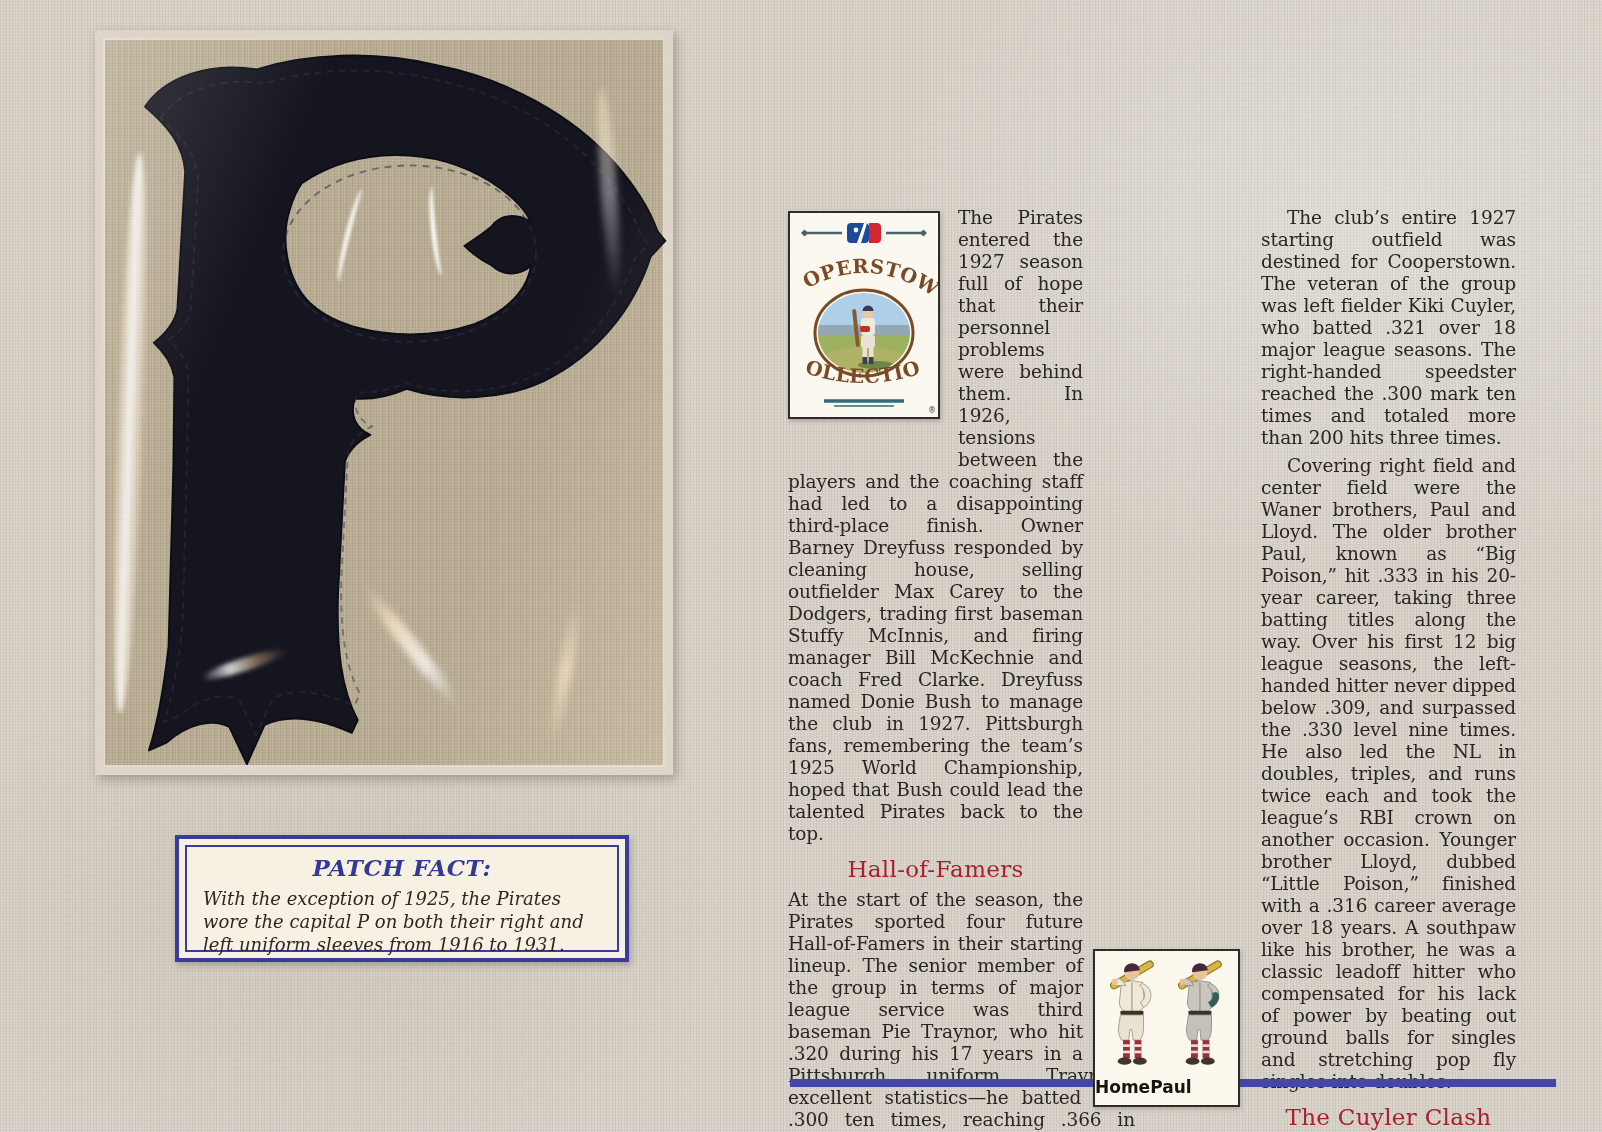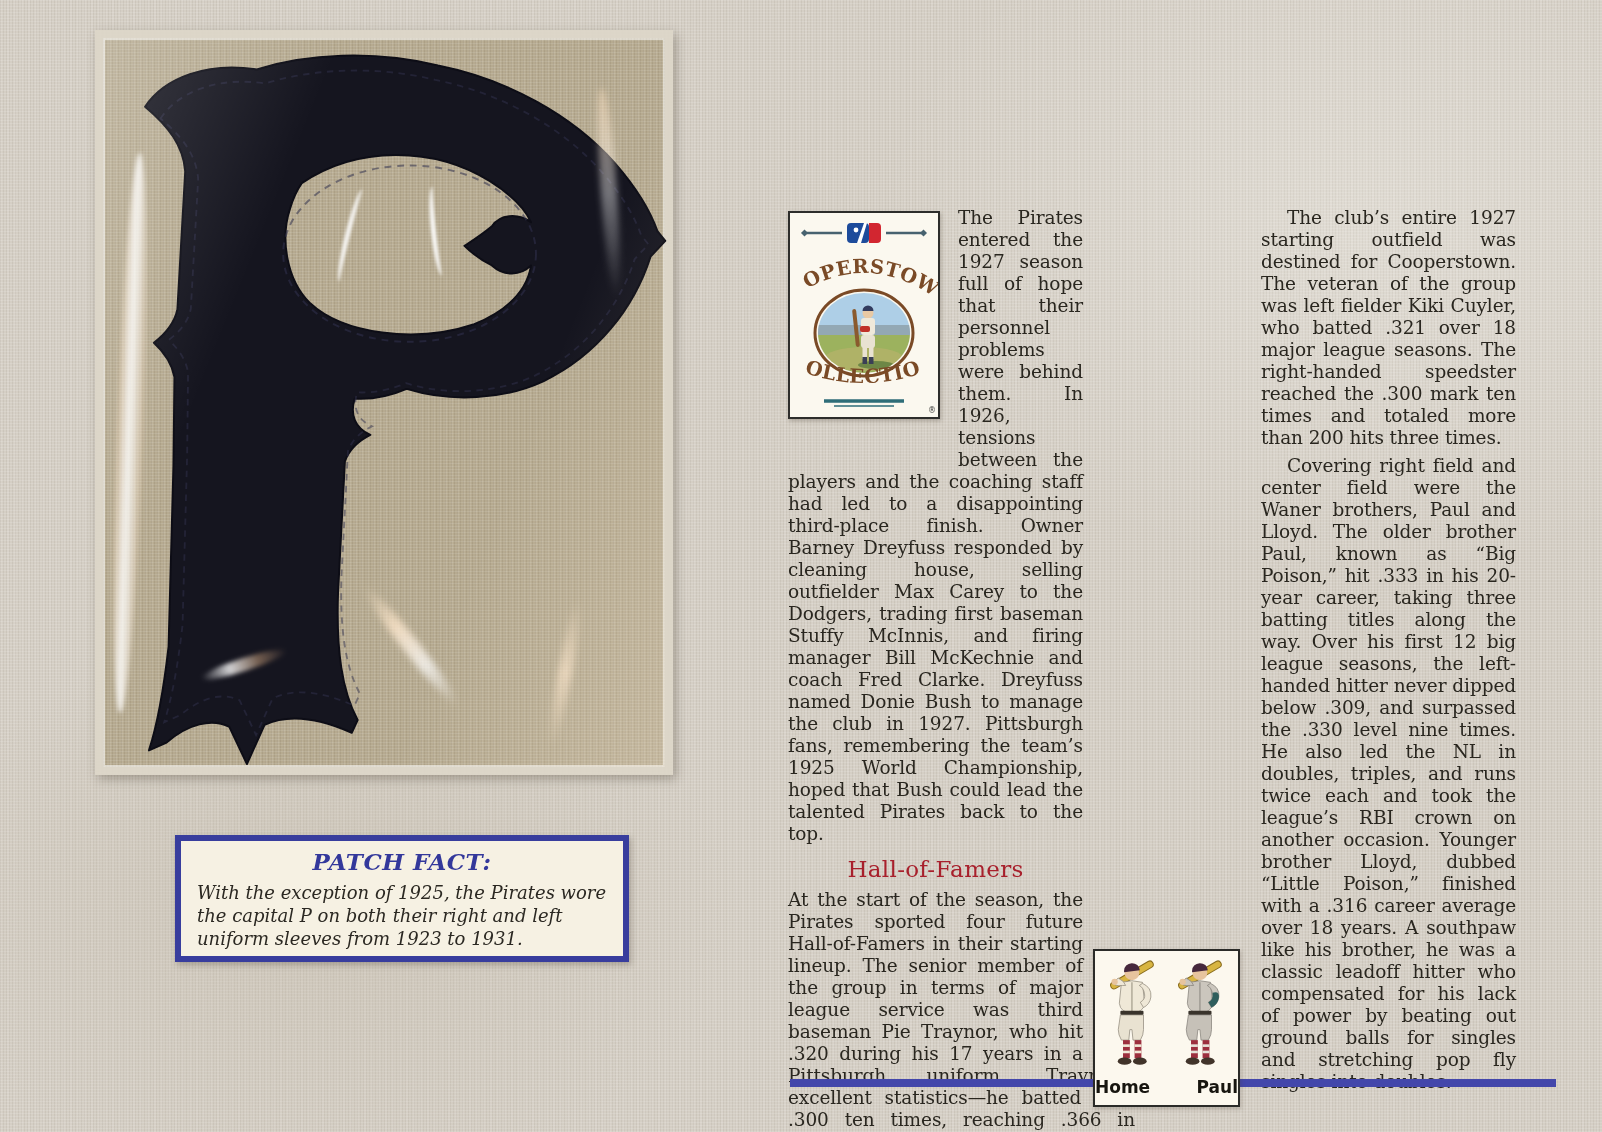--- a/index.html
+++ b/index.html
@@ -49,21 +49,21 @@
   .g6{left:498px; top:50px; width:16px; height:210px; border-radius:50%;
       background:linear-gradient(to bottom, rgba(255,224,190,.5), rgba(255,255,255,.4), transparent);
       filter:blur(3px); transform:rotate(-4deg);}
   .g7{left:455px; top:560px; width:14px; height:150px; border-radius:50%;
       background:linear-gradient(to bottom, transparent, rgba(255,232,205,.6), transparent);
       filter:blur(3px); transform:rotate(10deg);}
 
   
   .fact-box{
     position:absolute; left:175px; top:835px; width:454px; height:127px;
-    box-sizing:border-box; border:4px solid #383d9d; padding:0;
+    box-sizing:border-box; border:4px solid #383d9d; padding:6px;
     background:#f6f1e3; box-shadow:2px 3px 6px rgba(70,60,45,.3);
   }
   .fact-inner{box-sizing:border-box; width:100%; height:100%; border:2px solid #383d9d; padding:7px 16px 0;}
   .fact-title{
     text-align:center; font-style:italic; font-weight:bold; font-size:23px;
     color:#33389b; letter-spacing:.5px; margin:0 0 6px;
   }
   .fact-body{
     margin:0; font-style:italic; font-weight:500; font-size:18px; line-height:23px; color:#2b2822;
   }
@@ -91,21 +91,21 @@
   .spacer-l{float:left; width:97px; height:180px; margin-top:729px;}
 
   
   .bottom-rule{position:absolute; left:790px; top:1079px; width:766px; height:8px; background:#4347ab; z-index:1;}
   .uniform-box{
     position:absolute; left:1093px; top:949px; width:147px; height:158px; z-index:2;
     box-sizing:border-box; background:#fcf8ee; border:2px solid #2b2b28;
     display:flex; flex-direction:column; align-items:center; box-shadow:1px 2px 4px rgba(70,60,45,.25);
   }
   .players{display:flex; gap:4px; margin-top:4px;}
-  .labels{display:flex; width:100%; justify-content:space-between; margin-top:-2px;}
+  .labels{display:flex; width:100%; justify-content:flex-start; margin-top:-2px;}
   .labels span{font-family:"DejaVu Sans","Liberation Sans",sans-serif; font-weight:bold; font-size:17px; color:#17150f;}
 
   .home-fig .shirt{fill:#efe8d7;} .home-fig .pants{fill:#e9e2d1;}
   .away-fig .shirt{fill:#cbc6bd;} .away-fig .pants{fill:#c6c1b8;}
   .skin{fill:#e7c49e;} .cap{fill:#46283c;} .belt{fill:#39332b;}
   .sock{fill:#9c2f3e;} .shoe{fill:#41342a;}
 </style>
 </head>
 <body>
 
@@ -185,21 +185,21 @@
     <div class="glare g4"></div>
     <div class="glare g5"></div>
     <div class="glare g6"></div>
     <div class="glare g7"></div>
     <div class="sleeve-sheen"></div>
   </div>
 
   <div class="fact-box">
     <div class="fact-inner">
       <div class="fact-title">PATCH FACT:</div>
-      <p class="fact-body">With the exception of 1925, the Pirates wore the capital P on both their right and left uniform sleeves from 1923 to 1931.</p>
+      <p class="fact-body">With the exception of 1925, the Pirates wore the capital P on both their right and left uniform sleeves from 1916 to 1931.</p>
     </div>
   </div>
 
 
   <div class="col col1">
     <div class="logo-card">
       <svg width="148" height="204" viewBox="0 0 148 204">
         <defs>
           <path id="arcTop" d="M 10,80 Q 74,40 138,80"></path>
           <path id="arcBot" d="M 10,158 Q 74,182 138,158"></path>
@@ -255,20 +255,21 @@
     <div class="spacer-r"></div>
     <p>The Pirates entered the 1927 season full of hope that their personnel problems were behind them. In 1926, tensions between the players and the coaching staff had led to a disappointing third-place finish. Owner Barney Dreyfuss responded by cleaning house, selling outfielder Max Carey to the Dodgers, trading first baseman Stuffy McInnis, and firing manager Bill McKechnie and coach Fred Clarke. Dreyfuss named Donie Bush to manage the club in 1927. Pittsburgh fans, remembering the team’s 1925 World Championship, hoped that Bush could lead the talented Pirates back to the top.</p>
     <h3 class="sub-heading">Hall-of-Famers</h3>
     <p>At the start of the season, the Pirates sported four future Hall-of-Famers in their starting lineup. The senior member of the group in terms of major league service was third baseman Pie Traynor, who hit .320 during his 17 years in a Pittsburgh uniform. Traynor’s excellent statistics—he batted over .300 ten times, reaching .366 in 1930—placed him among the greatest hitters of his era. But oddly enough, he managed to lead the National League in only one offensive category, triples, in 1923.</p>
   </div>
 
   <div class="col col2">
     <div class="spacer-l"></div>
     <p class="indent">The club’s entire 1927 starting outfield was destined for Cooperstown. The veteran of the group was left fielder Kiki Cuyler, who batted .321 over 18 major league seasons. The right-handed speedster reached the .300 mark ten times and totaled more than 200 hits three times.</p>
     <p class="indent">Covering right field and center field were the Waner brothers, Paul and Lloyd. The older brother Paul, known as “Big Poison,” hit .333 in his 20-year career, taking three batting titles along the way. Over his first 12 big league seasons, the left-handed hitter never dipped below .309, and surpassed the .330 level nine times. He also led the NL in doubles, triples, and runs twice each and took the league’s RBI crown on another occasion. Younger brother Lloyd, dubbed “Little Poison,” finished with a .316 career average over 18 years. A southpaw like his brother, he was a classic leadoff hitter who compensated for his lack of power by beating out ground balls for singles and stretching pop fly singles into doubles.</p>
+    <h3 class="sub-heading">The Cuyler Clash</h3>
 
   </div>
 
   <div class="bottom-rule"></div>
 
   <div class="uniform-box">
     <div class="players">
       <svg class="home-fig" width="64" height="124" viewBox="0 0 60 118">
         <line x1="12" y1="29" x2="46" y2="9" stroke="#8a6d1e" stroke-width="7.5" stroke-linecap="round"></line>
         <line x1="12" y1="29" x2="46" y2="9" stroke="#d8b542" stroke-width="5.5" stroke-linecap="round"></line>

